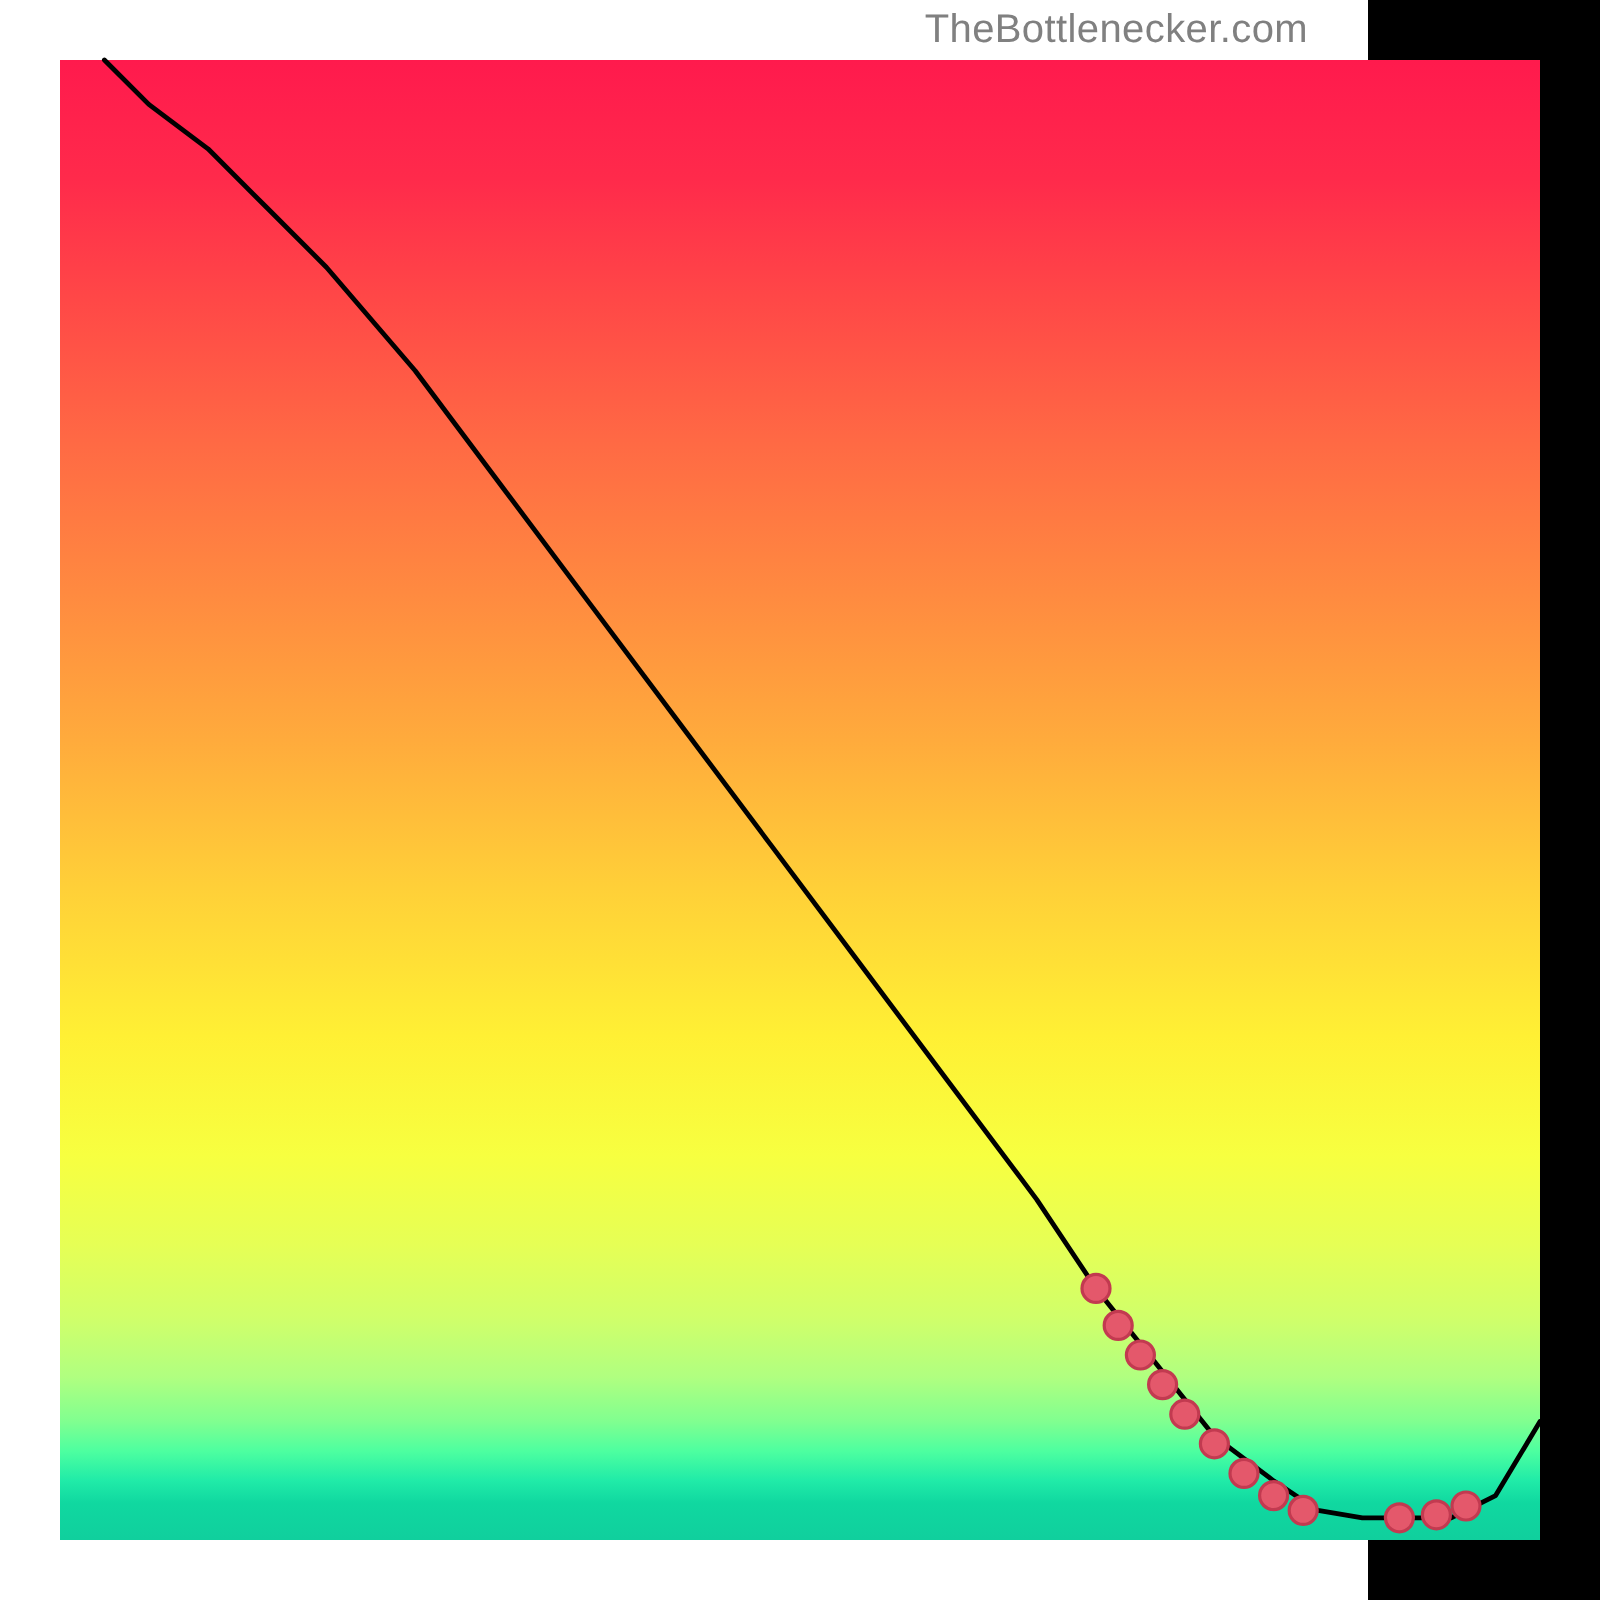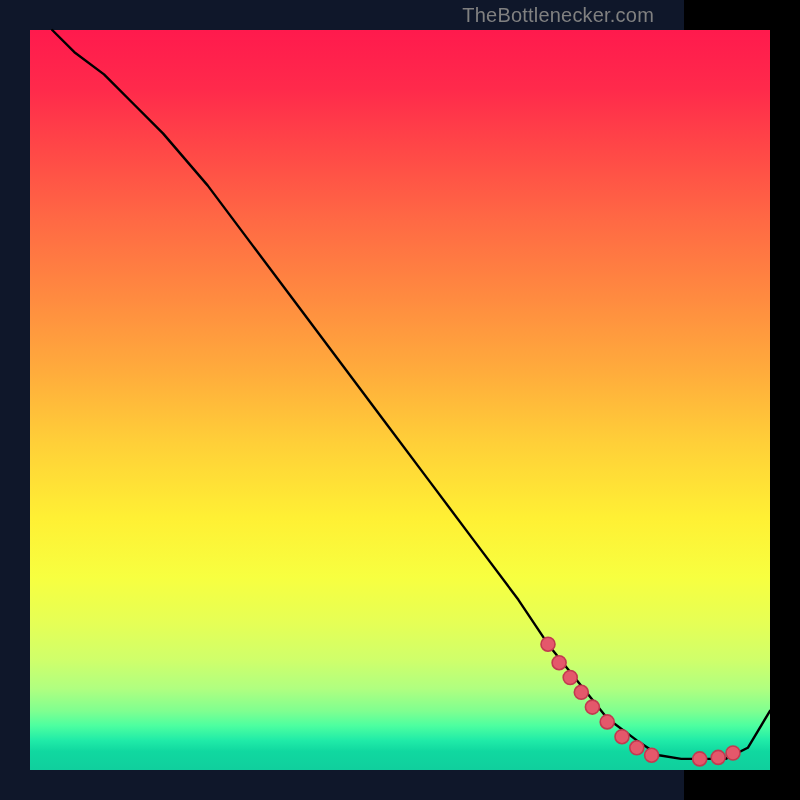--- a/index.html
+++ b/index.html
@@ -1,21 +1,21 @@
 <!DOCTYPE html>
 <html><head>
 <meta charset="utf-8">
 <style>
   * { margin: 0; padding: 0; box-sizing: border-box; }
   html, body { width: 800px; height: 800px; background: #000; overflow: hidden; }
   .stage {
     position: relative;
     width: 684px;
     height: 800px;
-    background: #0f172a;
+    background: #ffffff;
   }
   .plot {
     position: absolute;
     left: 30px;
     top: 30px;
     width: 740px;
     height: 740px;
     background: linear-gradient(to bottom,
       #ff1a4d 0%,
       #ff2a4b 8%,

